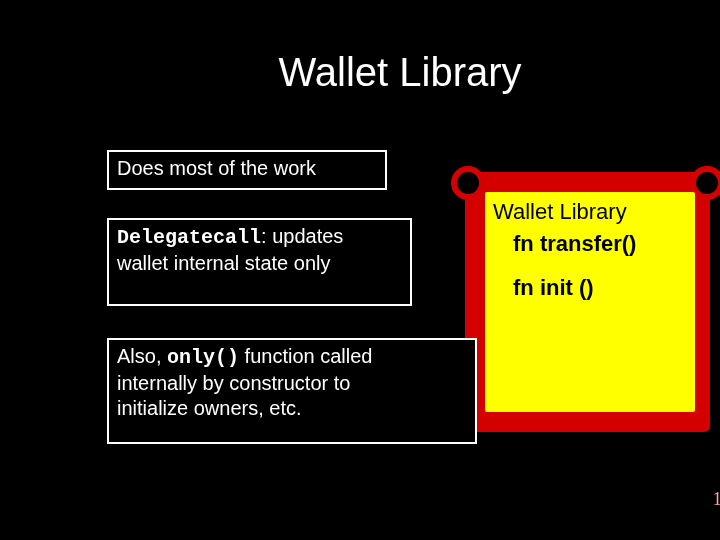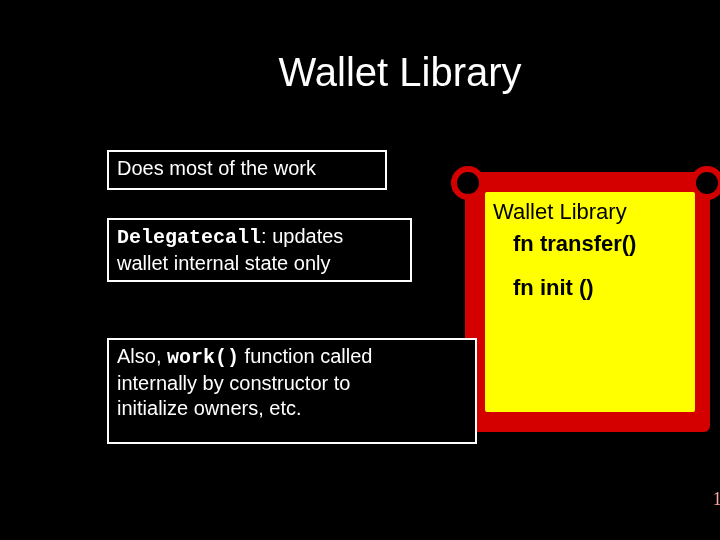--- a/index.html
+++ b/index.html
@@ -76,21 +76,21 @@
     position: absolute;
     border: 2px solid #fff;
     background: #000;
     color: #fff;
     font-size: 20px;
     line-height: 1.28;
     padding: 4px 8px 6px 8px;
     box-sizing: border-box;
   }
   .box1 { left: 67px; top: 150px; width: 280px; height: 40px; }
-  .box2 { left: 67px; top: 218px; width: 305px; height: 64px; }
+  .box2 { left: 67px; top: 218px; width: 305px; height: 88px; }
   .box3 { left: 67px; top: 338px; width: 370px; height: 106px; }
 
   .mono { font-family: "Courier New", Courier, monospace; font-weight: bold; }
 
   .pagenum {
     position: absolute;
     right: 30px;
     bottom: 30px;
     color: #fca5a5;
     font-size: 18px;
@@ -117,20 +117,20 @@
   <div class="tbox box1">
     <span>Does most of the work</span>
   </div>
 
   <div class="tbox box2">
     <span class="mono">Delegatecall</span><span>: updates</span><br>
     <span>wallet internal state only</span>
   </div>
 
   <div class="tbox box3">
-    <span>Also, </span><span class="mono">work()</span><span>  function called</span><br>
+    <span>Also, </span><span class="mono">only()</span><span>  function called</span><br>
     <span>internally by constructor to</span><br>
     <span>initialize owners, etc.</span>
   </div>
 
   <div class="pagenum">11</div>
 
 </div>
 
 </body></html>

